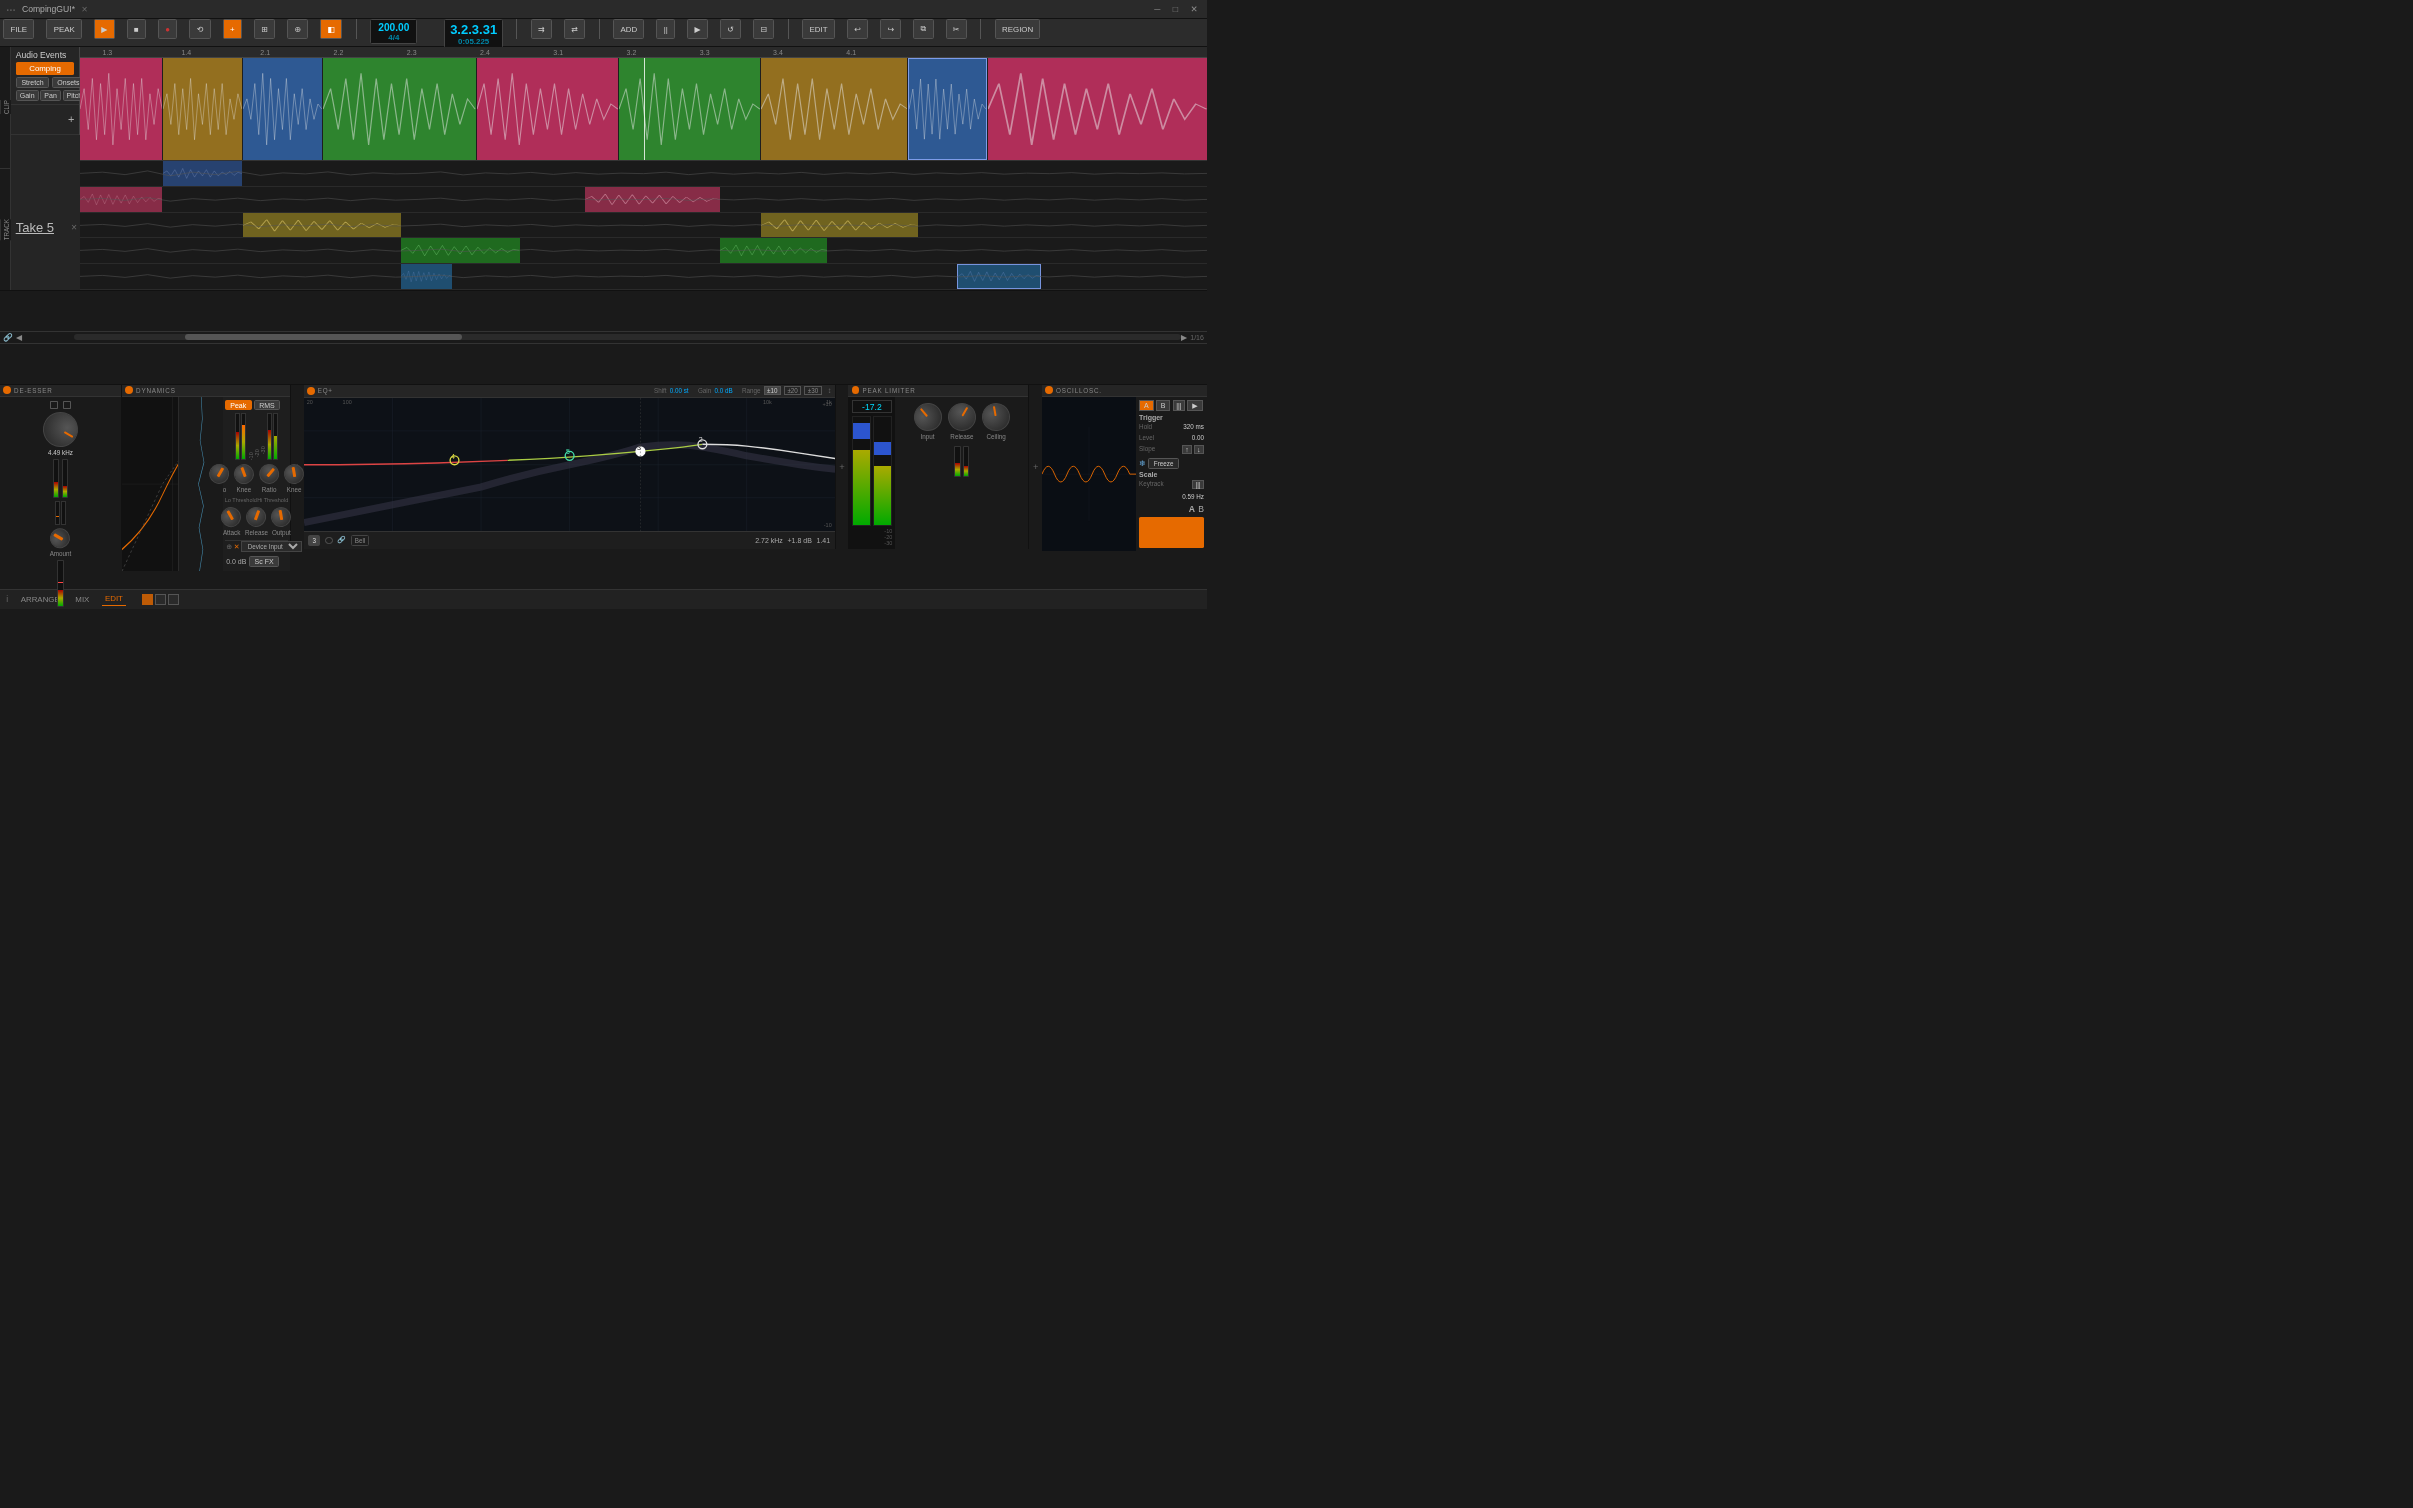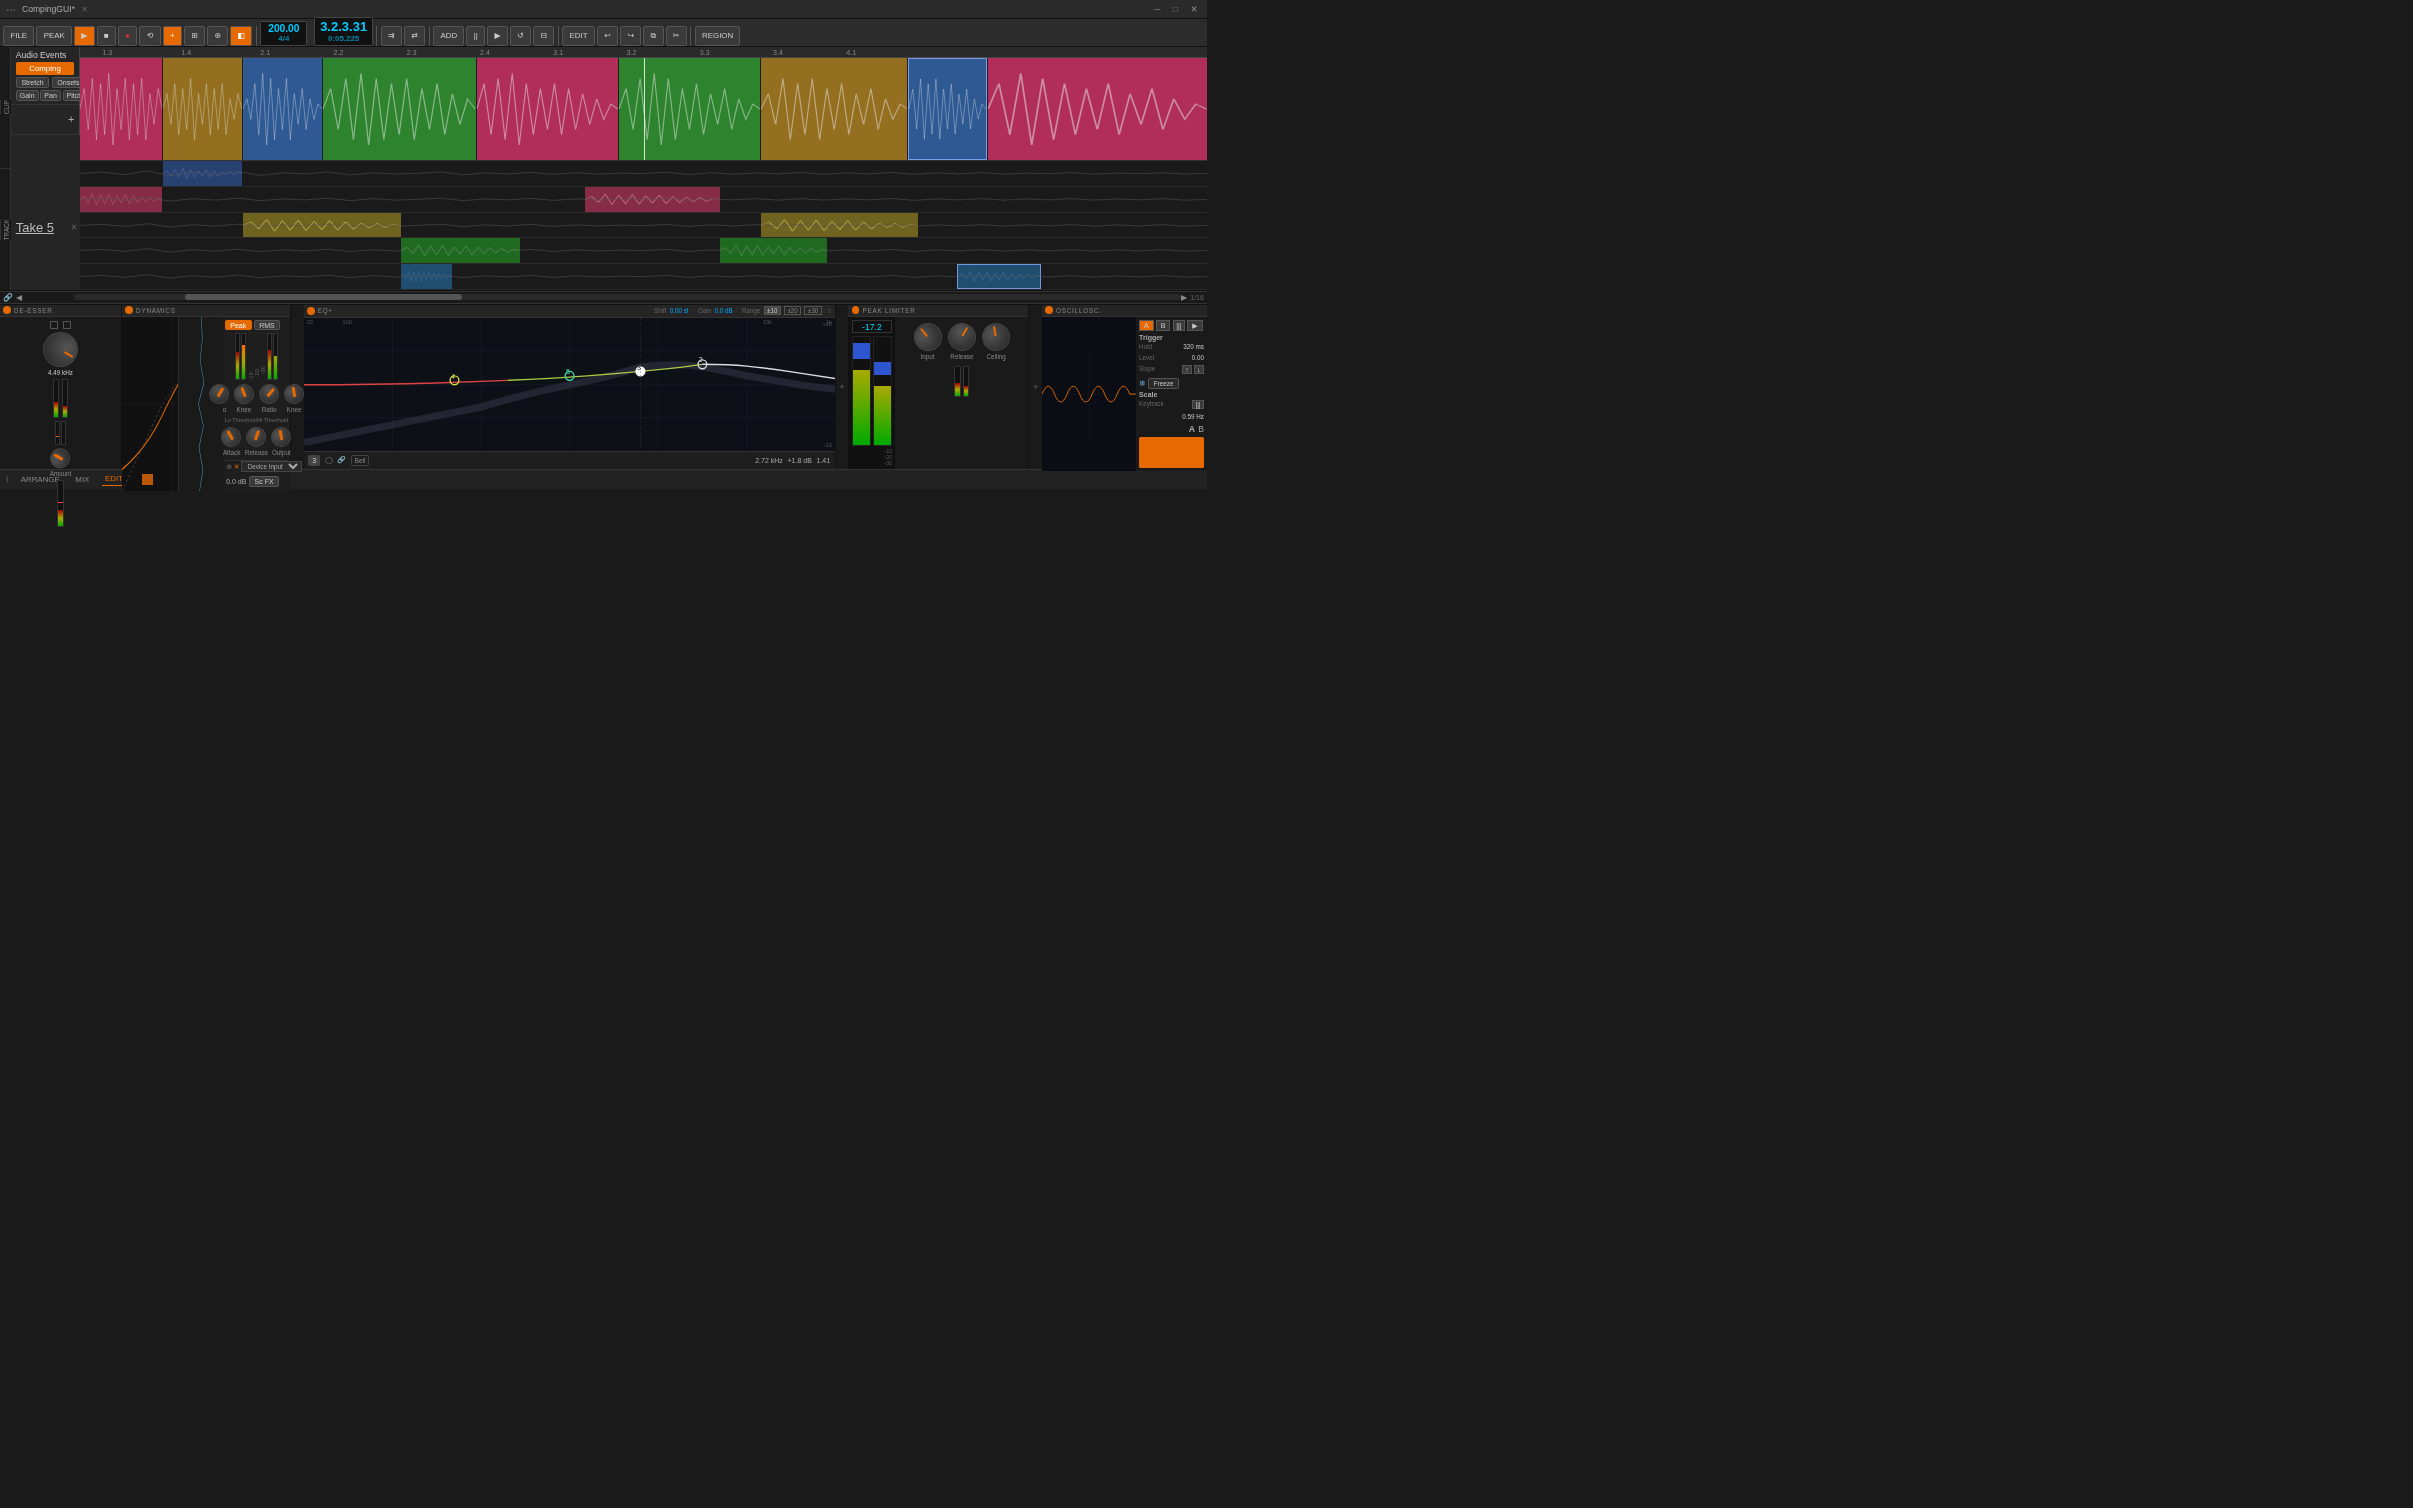--- a/index.html
+++ b/index.html
@@ -23,23 +23,23 @@
       justify-content: space-between;
       padding: 0 6.3px;
       border-bottom: 0.8px solid #111;
     }
 
     
     #toolbar {
       height: 28px;
       background: #2c2c2c;
       display: flex;
-      align-items: flex-end;
+      align-items: flex-start;
       padding: 0 3.1px;
-      gap: 2px;
+      gap: 12px;
       border-bottom: 0.8px solid #111;
     }
     .tb-btn {
       height: 20.4px;
       padding: 0 6.3px;
       background: #3a3a3a;
       border: 0.8px solid #555;
       color: #ccc;
       font-size: 7.9px;
       cursor: pointer;
@@ -61,20 +61,21 @@
       font-weight: bold;
       min-width: 47px;
       text-align: center;
     }
 
     
     #main-content {
       display: flex;
       flex-direction: column;
       height: calc(754px - 47px);
+      gap: 40px;
     }
 
     
     #track-area {
       display: flex;
       height: 244px;
       background: #222;
       border-bottom: 1.6px solid #111;
       overflow: hidden;
     }

